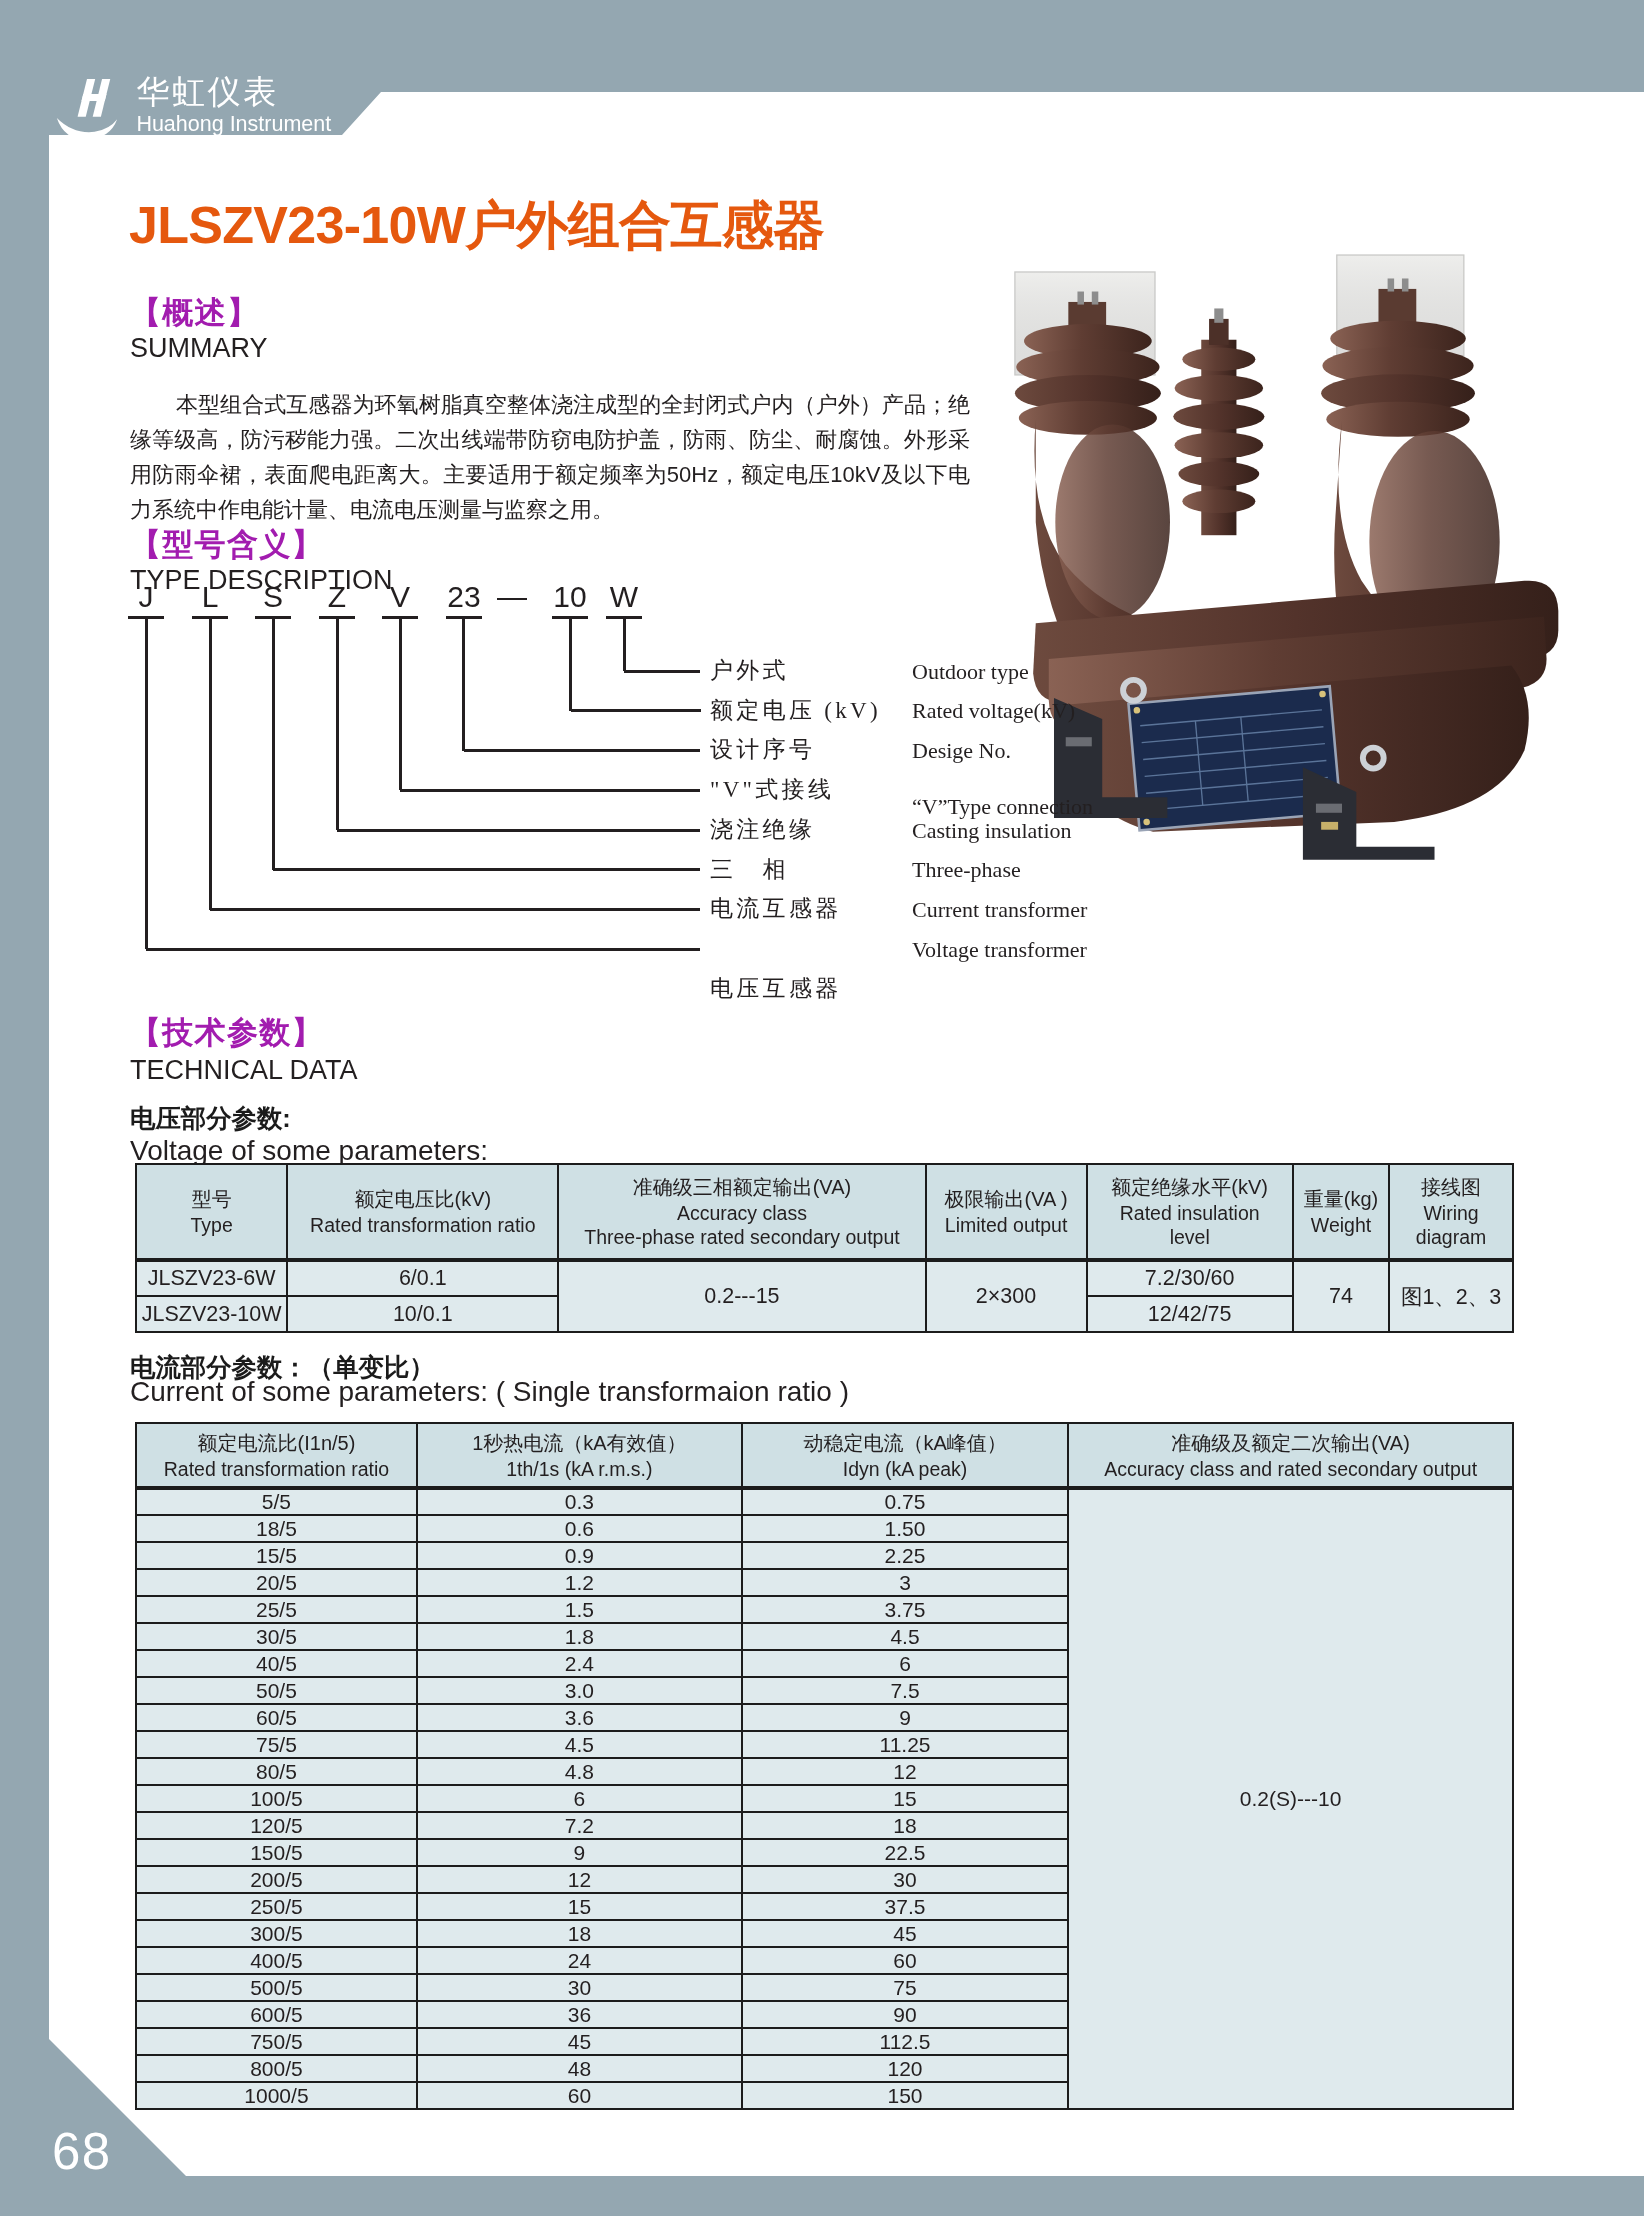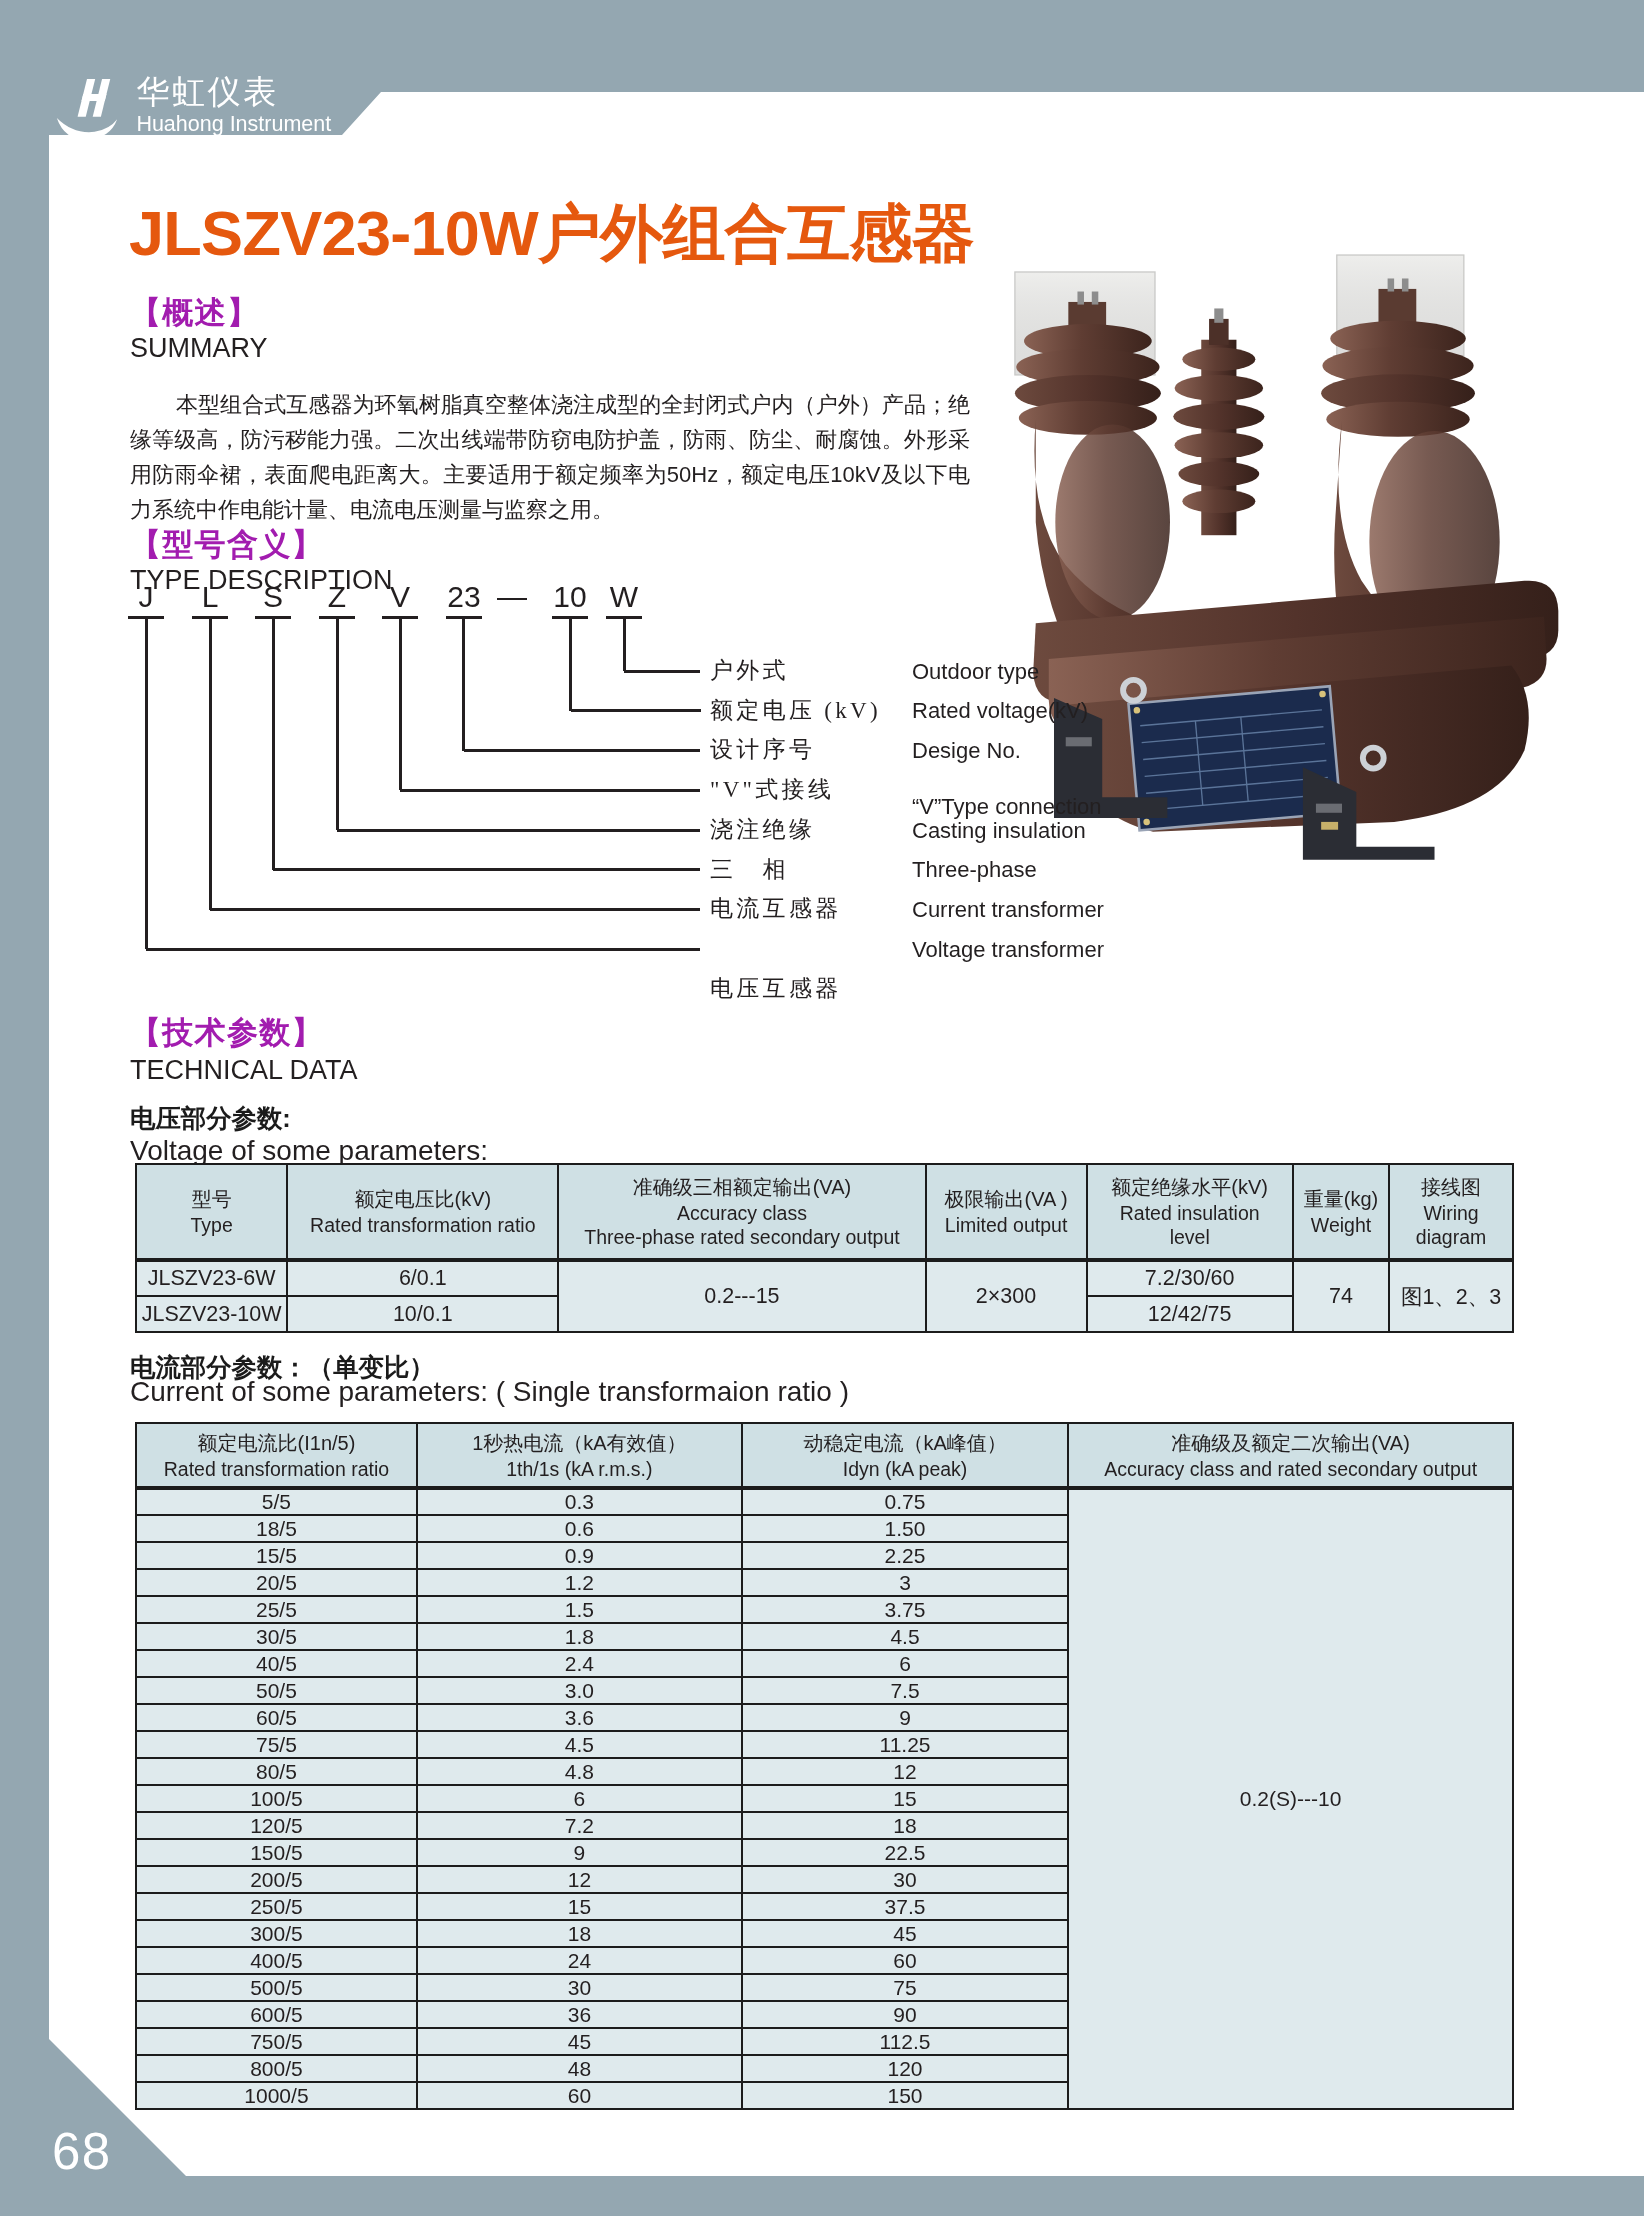--- a/index.html
+++ b/index.html
@@ -15,39 +15,39 @@
         clip-path:polygon(0 0,49px 0,186px 137px,100% 137px,100% 100%,0 100%)}
   .page-number{position:absolute;left:52px;top:2122px;font-size:51px;color:#fff;letter-spacing:1.3px}
 
   .logo{position:absolute;left:48px;top:74px;display:flex;align-items:flex-start}
   .logo-mark{width:78px;height:66px}
   .logo-text{margin-left:10.4px}
   .logo-zh{font-size:33px;color:#fff;letter-spacing:2.6px;font-weight:400;line-height:36px}
   .logo-en{font-size:21.5px;color:#fff;font-weight:400;line-height:26px;margin-top:1.3px}
 
   
-  .doc-title{position:absolute;left:129px;top:191px;font-size:63px;font-weight:700;letter-spacing:-0.7px;color:var(--accent,#e5580e);white-space:nowrap}
+  .doc-title{position:absolute;left:129px;top:191px;font-size:52px;font-weight:700;letter-spacing:-0.7px;color:var(--accent,#e5580e);white-space:nowrap}
   .sec-zh{position:absolute;left:130px;font-size:31px;font-weight:700;color:#a21caf;letter-spacing:1.3px}
   .sec-en{position:absolute;left:130px;font-size:27px;font-weight:400;color:#231f20;letter-spacing:0}
   .sub-zh{position:absolute;left:130px;font-size:25.4px;font-weight:700;color:#1b1b1b}
   .sub-en{position:absolute;left:130px;font-size:28px;font-weight:400;color:#231f20}
 
   .summary-body{position:absolute;left:130px;top:387px;width:840px;font-size:22px;line-height:35px;
                 text-align:justify;text-indent:46px;color:#231f20}
 
   
   .diagram{position:absolute;left:0;top:0;width:1645px;height:1003px;pointer-events:none}
   .code-sym{position:absolute;top:580px;width:78px;text-align:center;font-size:30px;font-weight:400;color:#231f20}
   .code-underline{position:absolute;top:616px;width:36px;height:2.6px;background:#231f20}
   .diag-v{position:absolute;width:2.6px;background:#231f20}
   .diag-h{position:absolute;height:2.6px;background:#231f20}
   .diag-zh{position:absolute;left:710px;width:195px;height:34px;line-height:34px;
            font-family:"Liberation Serif",serif;font-size:23px;letter-spacing:3.3px;color:#231f20}
   .diag-en{position:absolute;left:912px;width:365px;height:33px;line-height:33px;
-           font-family:Liberation Sans, sans-serif;font-size:22px;color:#231f20}
+           font-family:Liberation Serif, serif;font-size:22px;color:#231f20}
 
   
   .table-wrap{position:absolute;left:135px;width:1379px}
   .data-table{border-collapse:collapse;width:100%;table-layout:fixed;border:2.6px solid #1c1c1c}
   .data-table th,.data-table td{border:2px solid #1c1c1c;text-align:center;vertical-align:middle;
         background:var(--table-body-bg,#dfeaed);color:#231f20;padding:0 3.9px}
   .data-table thead th{background:var(--table-header-bg,#cfe0e4);border-bottom:4.6px solid #1c1c1c;font-weight:400}
   .th-zh{font-size:20px;line-height:27px}
   .th-en{font-size:19.5px;line-height:24px}
   #voltage-table thead th{height:96px}

